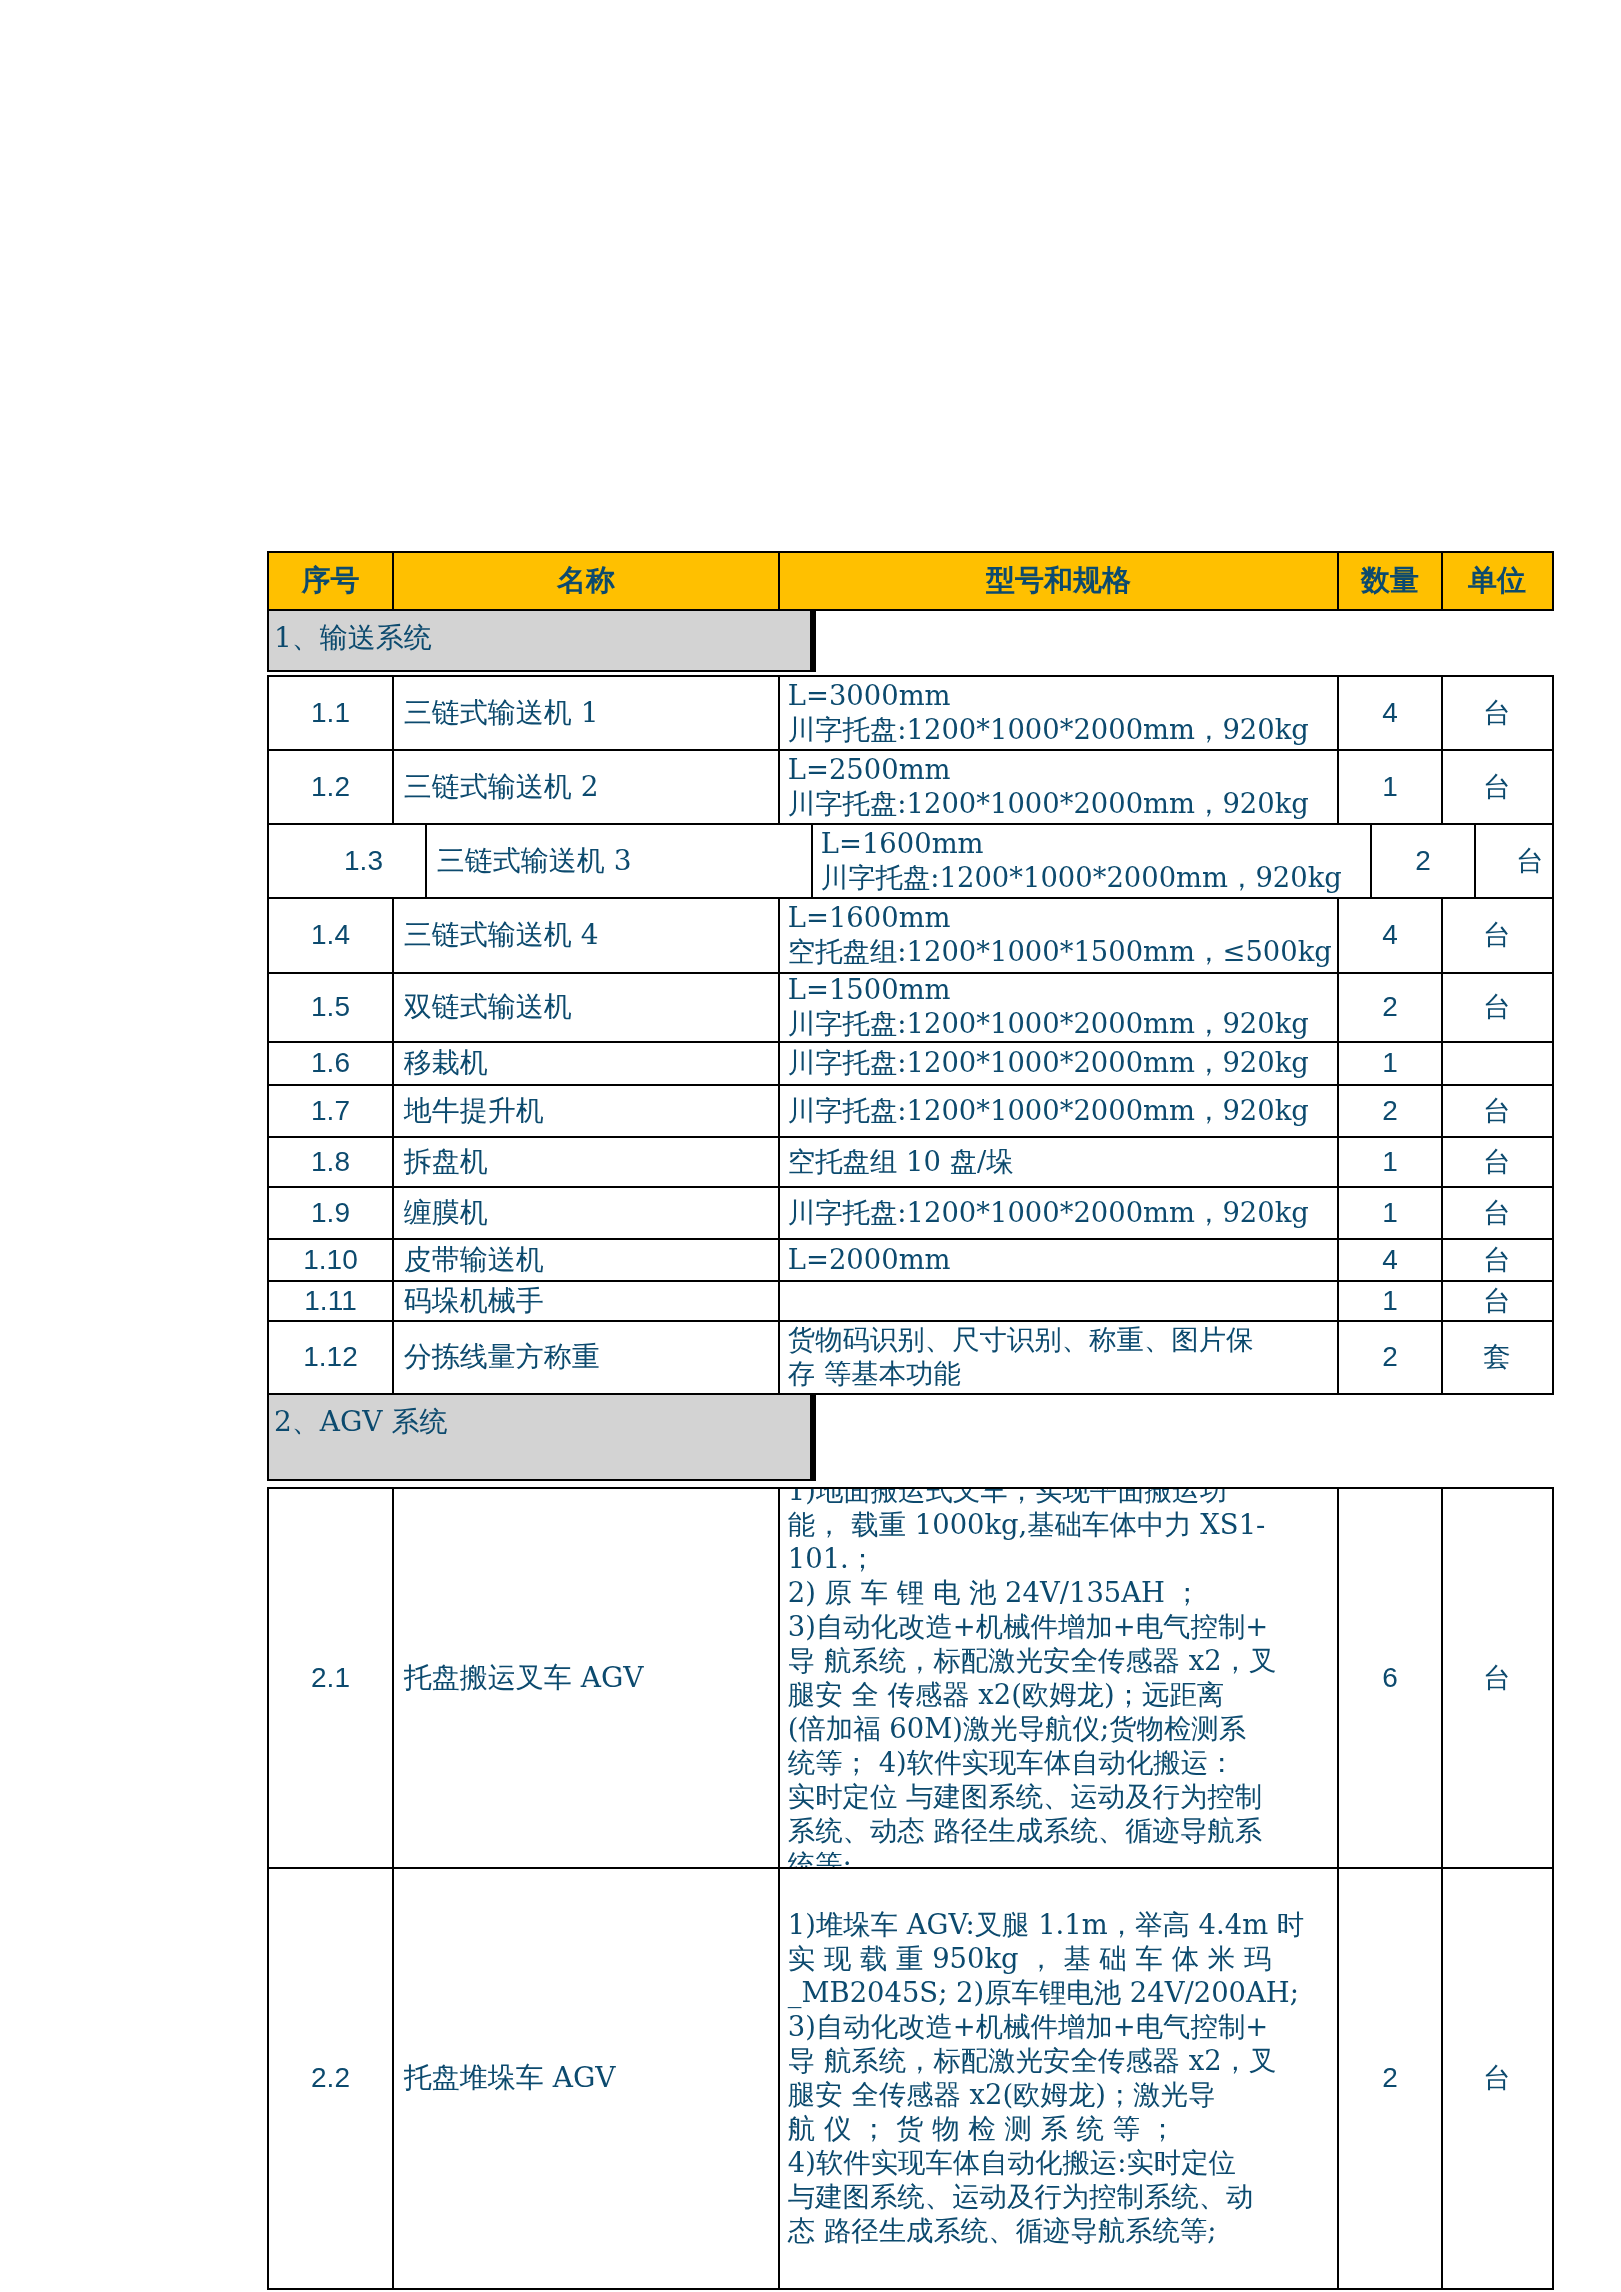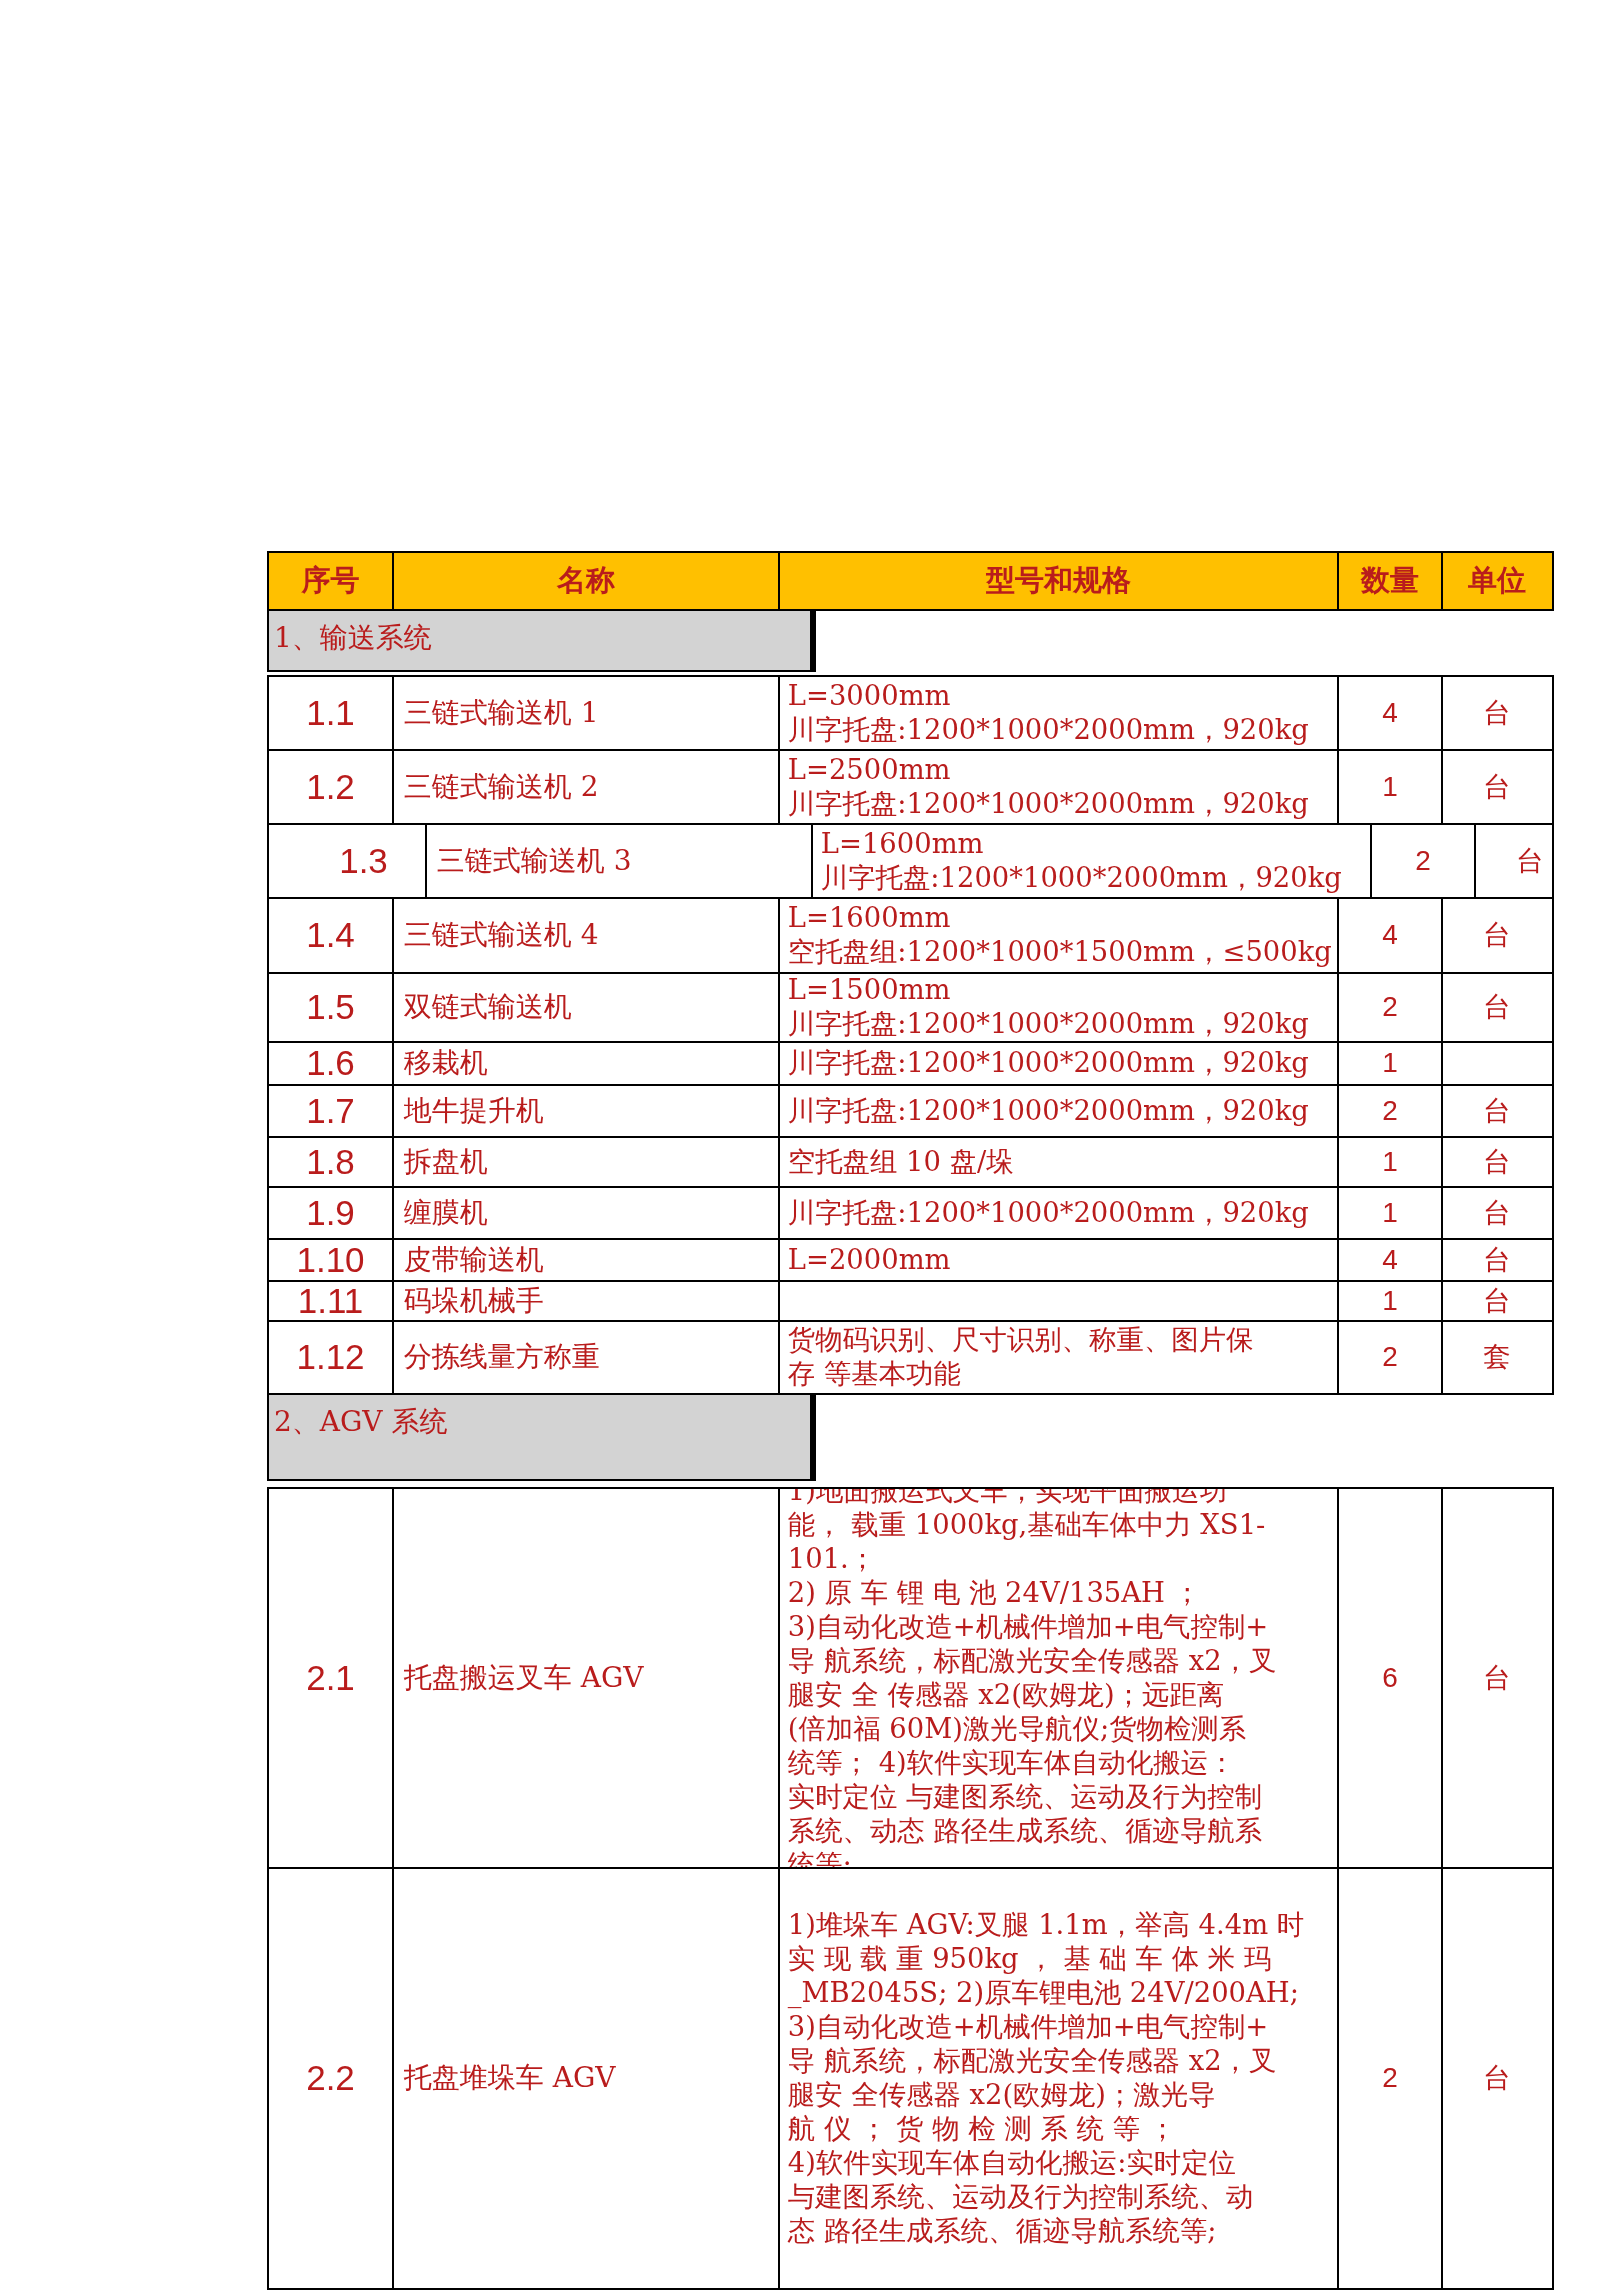--- a/index.html
+++ b/index.html
@@ -2,21 +2,21 @@
 <html><head>
 <meta charset="utf-8">
 <style>
   html,body{margin:0;padding:0;background:#888;}
   #canvas{
     position:relative;
     width:1621px;height:2293px;
     background:#ffffff;
     overflow:hidden;
     font-family:"DejaVu Serif", serif;
-    color:#b91c1c;
+    color:#0c4a6e;
   }
   #sheet{
     position:absolute;
     left:267px;top:551px;
     width:1287px;
   }
   
   .header-row{
     display:flex;
     box-sizing:border-box;
@@ -62,21 +62,21 @@
   .c{
     box-sizing:border-box;
     border-right:2px solid #000;
     overflow:hidden;
     display:flex;
   }
   .c.no{
     width:125px;flex:0 0 125px;
     align-items:center;justify-content:center;
     font-family:"Liberation Sans", sans-serif;
-    font-size:35px;
+    font-size:28px;
   }
   .c.name{
     width:386px;flex:0 0 386px;
     align-items:center;
     padding-left:9.8px;
     font-size:28px;
   }
   .c.spec{
     width:559px;flex:0 0 559px;
     flex-direction:column;justify-content:center;

